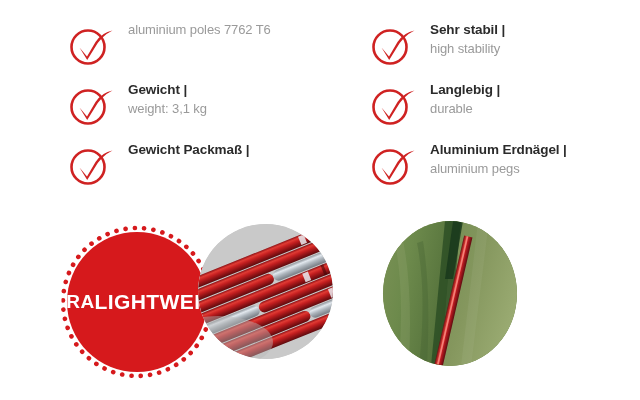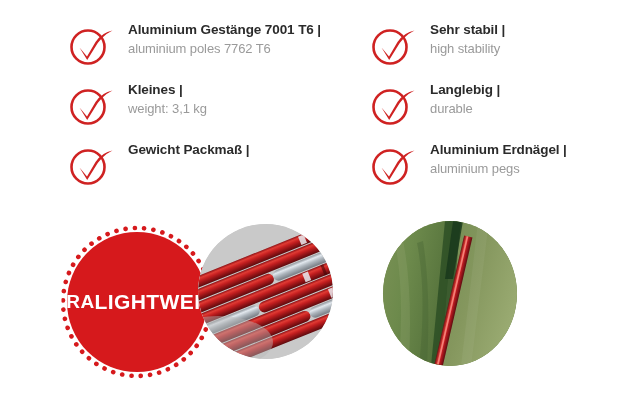--- a/index.html
+++ b/index.html
@@ -169,34 +169,33 @@
     <div class="feature-col col-left">
 
       <div class="feature-item">
         <span class="check-icon">
           <svg viewBox="0 0 46 44" xmlns="http://www.w3.org/2000/svg">
             <circle cx="20" cy="23" r="16.5" fill="none" stroke="#cf2222" stroke-width="2.6"></circle>
             <path d="M11.5 23.5 L19 32.5 L27.5 18 Q34 8.5 44.5 6.5 Q33 12 26 25 L19.2 36 Z" fill="#cf2222"></path>
           </svg>
         </span>
         <span class="feature-text">
-          <span class="feature-de">Aluminium Gestänge 7001 T6 |</span>
           <span class="feature-en">aluminium poles 7762 T6</span>
         </span>
       </div>
 
       <div class="feature-item">
         <span class="check-icon">
           <svg viewBox="0 0 46 44" xmlns="http://www.w3.org/2000/svg">
             <circle cx="20" cy="23" r="16.5" fill="none" stroke="#cf2222" stroke-width="2.6"></circle>
             <path d="M11.5 23.5 L19 32.5 L27.5 18 Q34 8.5 44.5 6.5 Q33 12 26 25 L19.2 36 Z" fill="#cf2222"></path>
           </svg>
         </span>
         <span class="feature-text">
-          <span class="feature-de">Kleines |</span>
+          <span class="feature-de">Gewicht |</span>
           <span class="feature-en">weight: 3,1 kg</span>
         </span>
       </div>
 
       <div class="feature-item">
         <span class="check-icon">
           <svg viewBox="0 0 46 44" xmlns="http://www.w3.org/2000/svg">
             <circle cx="20" cy="23" r="16.5" fill="none" stroke="#cf2222" stroke-width="2.6"></circle>
             <path d="M11.5 23.5 L19 32.5 L27.5 18 Q34 8.5 44.5 6.5 Q33 12 26 25 L19.2 36 Z" fill="#cf2222"></path>
           </svg>

